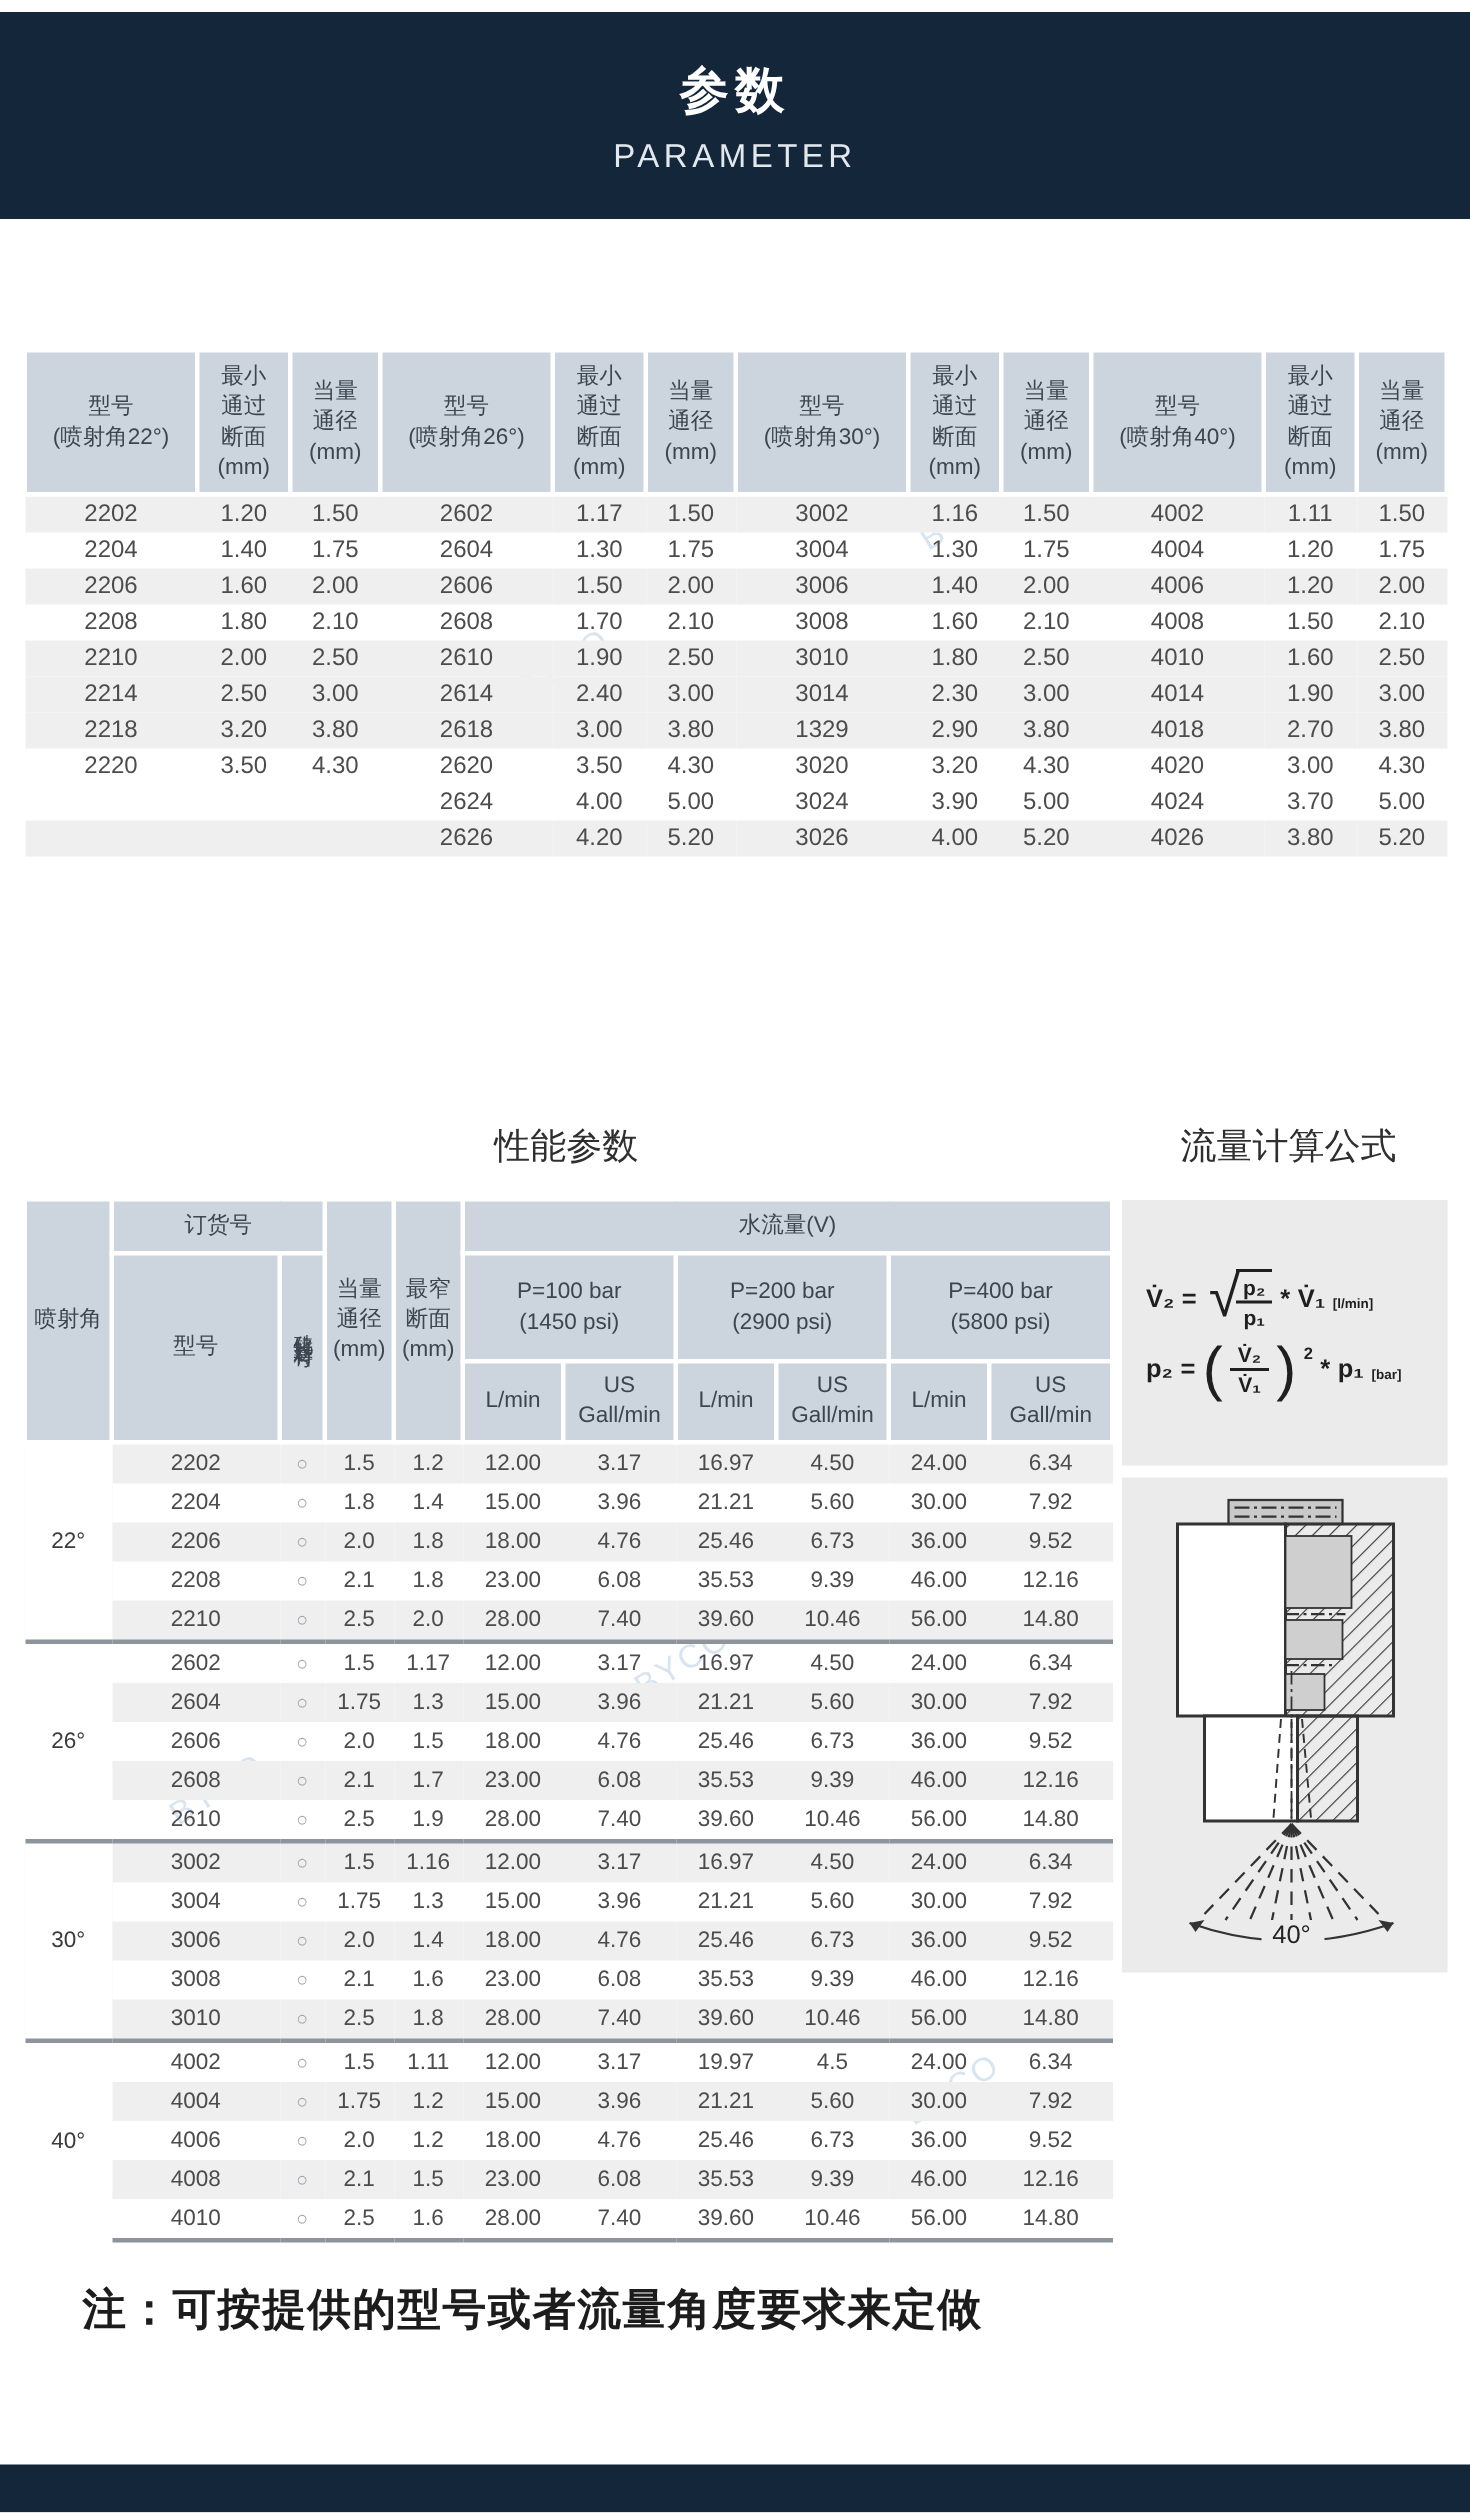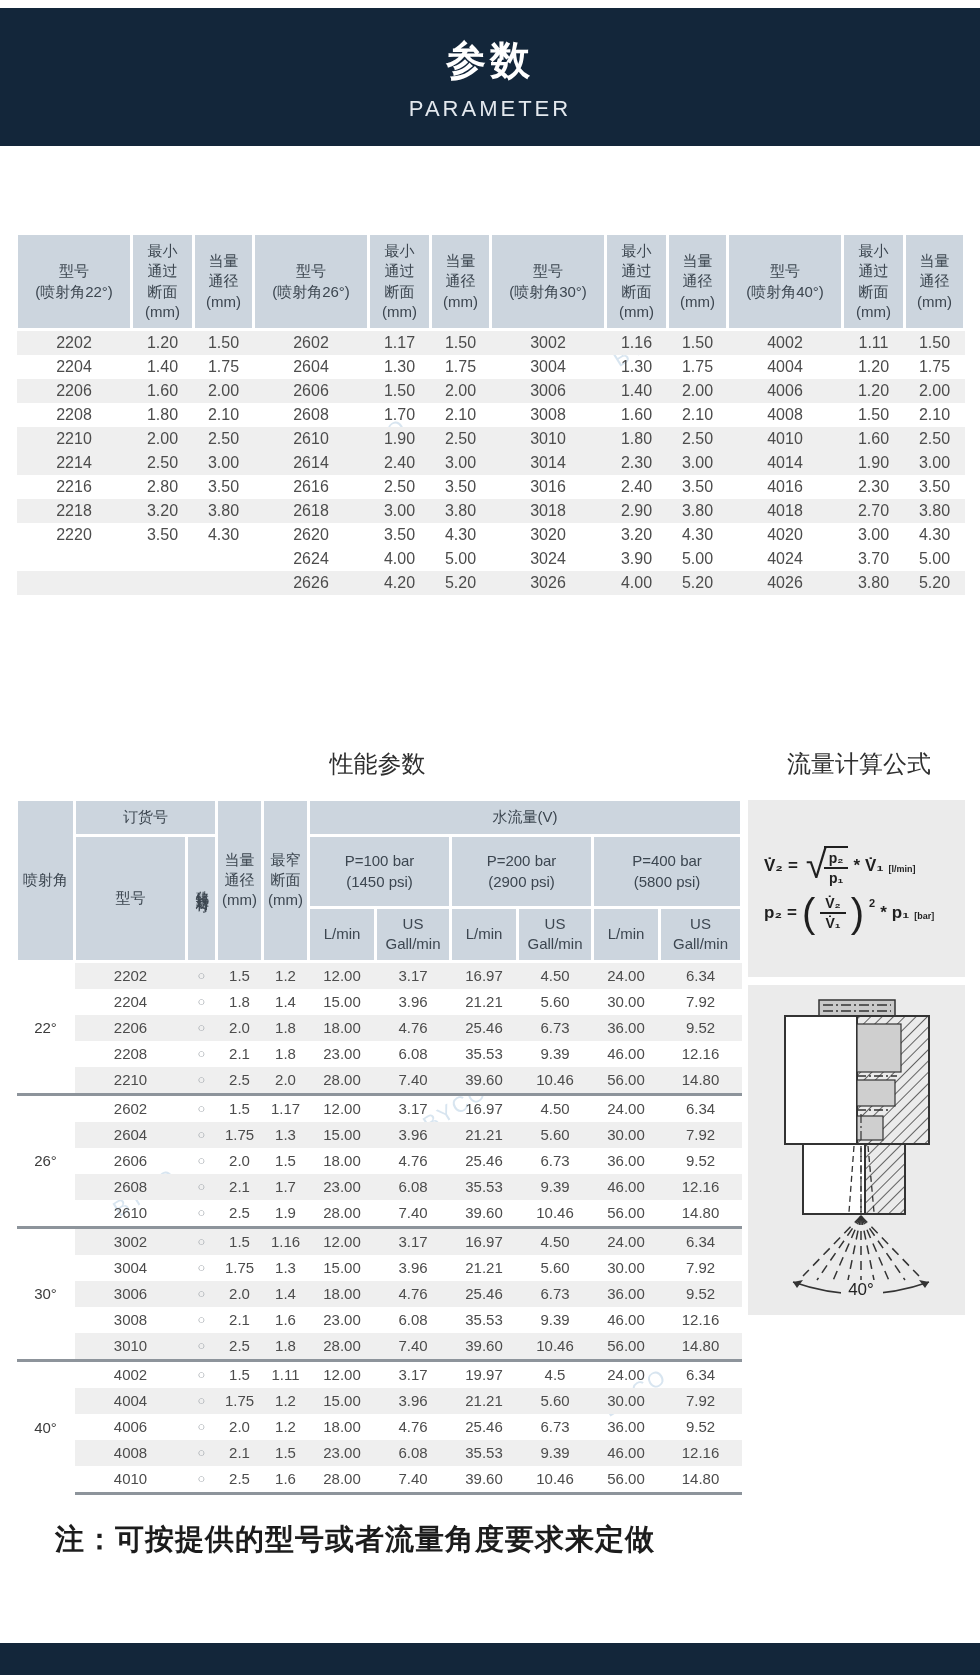--- a/index.html
+++ b/index.html
@@ -2,21 +2,21 @@
 <html><head>
 <meta charset="utf-8">
 <style>
   html,body{margin:0;padding:0;background:#fff;}
   .page{position:relative;width:980px;height:1675px;background:#fff;overflow:hidden;
         font-family:"Liberation Sans",sans-serif;color:#444;}
 
   
   .top-banner{position:absolute;left:0;top:8px;width:100%;height:138px;background:#13263a;
               display:flex;flex-direction:column;align-items:center;justify-content:center;}
-  .top-banner .title{font-size:40px;font-weight:bold;color:#fff;letter-spacing:4px;}
+  .top-banner .title{font-size:33px;font-weight:bold;color:#fff;letter-spacing:4px;}
   .top-banner .subtitle{font-size:22px;color:#e3e8ee;letter-spacing:3px;margin-top:8px;}
 
   
   .wm{position:absolute;color:rgba(125,170,205,.30);font-size:22px;letter-spacing:2px;
       transform:rotate(-32deg);pointer-events:none;}
 
   
   table{border-collapse:collapse;table-layout:fixed;}
   th{background:#ccd5de;border:3px solid #fff;font-weight:normal;font-size:15px;color:#3c4650;
      padding:5px 2px;white-space:pre-line;line-height:1.35;text-align:center;vertical-align:middle;}
@@ -222,42 +222,28 @@
             <td>2614</td>
             <td>2.40</td>
             <td>3.00</td>
             <td>3014</td>
             <td>2.30</td>
             <td>3.00</td>
             <td>4014</td>
             <td>1.90</td>
             <td>3.00</td>
           </tr>
-          <tr>
-            <td>2216</td>
-            <td>2.80</td>
-            <td>3.50</td>
-            <td>2616</td>
-            <td>2.50</td>
-            <td>3.50</td>
-            <td>3016</td>
-            <td>2.40</td>
-            <td>3.50</td>
-            <td>4016</td>
-            <td>2.30</td>
-            <td>3.50</td>
-          </tr>
           <tr class="alt">
             <td>2218</td>
             <td>3.20</td>
             <td>3.80</td>
             <td>2618</td>
             <td>3.00</td>
             <td>3.80</td>
-            <td>3018</td>
+            <td>1329</td>
             <td>2.90</td>
             <td>3.80</td>
             <td>4018</td>
             <td>2.70</td>
             <td>3.80</td>
           </tr>
           <tr>
             <td>2220</td>
             <td>3.50</td>
             <td>4.30</td>

